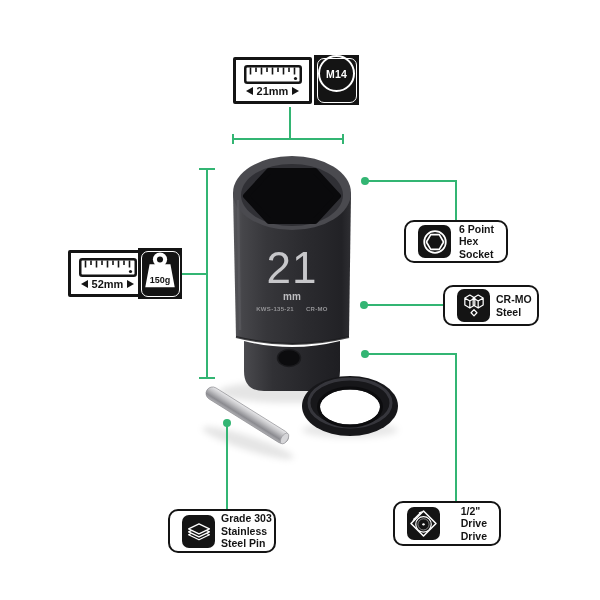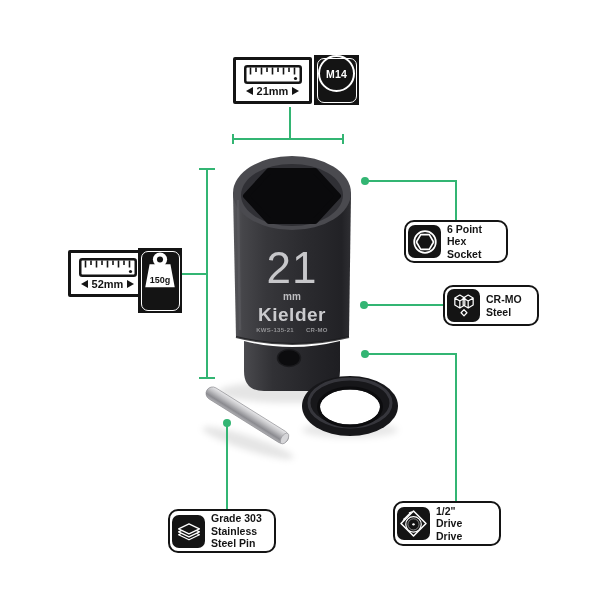--- a/index.html
+++ b/index.html
@@ -33,21 +33,21 @@
   }
   .m14-ring {
     width:33px; height:33px; border:2.5px solid #fff; border-radius:50%;
     display:flex; align-items:center; justify-content:center;
     color:#fff; font-weight:bold; font-size:10.5px; letter-spacing:0.2px;
   }
 
   
   .info-box {
     position:absolute; background:#fff; border:2.5px solid #141414; border-radius:10px;
-    display:flex; align-items:center; gap:6px; padding:2px; box-sizing:border-box; z-index:3;
+    display:flex; align-items:center; gap:6px; padding:12px; box-sizing:border-box; z-index:3;justify-content:space-between;
   }
   .info-badge {
     width:33px; height:33px; background:#141414; border-radius:7px; flex:0 0 auto;
     display:flex; align-items:center; justify-content:center;
   }
   .info-text { font-weight:bold; font-size:10.5px; line-height:12.5px;
     color:#141414; white-space:nowrap; }
 
   
   #socket-text {
@@ -133,21 +133,20 @@
         <circle cx="364" cy="305" r="4"></circle>
         <circle cx="365" cy="354" r="4"></circle>
         <circle cx="227" cy="423" r="4"></circle>
       </g>
     </g>
   </svg>
 
   <div id="socket-text">
     <div class="etch-size">21</div>
     <div class="etch-unit">mm</div>
-    <div class="etch-brand">Kielder</div>
     <div class="etch-pn">
       <span>KWS-135-21</span>
       <span>CR-MO</span>
     </div>
   </div>
 
   <div class="dim-box" style="left:233px; top:57px; width:79px; height:47px;">
     <svg width="58" height="19" viewBox="0 0 58 19">
       <rect x="1.25" y="1.25" width="55.5" height="16.5" rx="2" fill="#fff" stroke="#141414" stroke-width="2.5"></rect>
       <g stroke="#141414" stroke-width="1.6">
@@ -174,21 +173,21 @@
         <path d="M6.5,2.5 V9.5 M12,2.5 V7 M17.5,2.5 V9.5 M23,2.5 V7 M28.5,2.5 V9.5 M34,2.5 V7 M39.5,2.5 V9.5 M45,2.5 V7 M50.5,2.5 V9.5"></path>
       </g>
       <circle cx="51.5" cy="13.5" r="1.6" fill="#141414"></circle>
     </svg>
     <div class="dim-row">
       <span class="tri-left"></span>
       <span>52mm</span>
       <span class="tri-right"></span>
     </div>
   </div>
-  <div class="badge-sq keyline" style="left:130px; top:248px; width:44px; height:65px;">
+  <div class="badge-sq keyline" style="left:130px; top:248px; width:44px; height:51px;">
     <svg width="38" height="45" viewBox="0 0 40 47">
       <circle cx="20" cy="12" r="7.5" fill="#fff"></circle>
       <circle cx="20" cy="12" r="3.2" fill="#141414"></circle>
       <polygon points="9,17 31,17 35.5,41 4.5,41" fill="#fff"></polygon>
       <text x="20" y="37" text-anchor="middle" font-family="Liberation Sans, sans-serif" font-weight="bold" font-size="9.5" fill="#141414">150g</text>
     </svg>
   </div>
 
   <div class="info-box" style="left:404px; top:220px; width:104px; height:43px;">
     <div class="info-badge">

